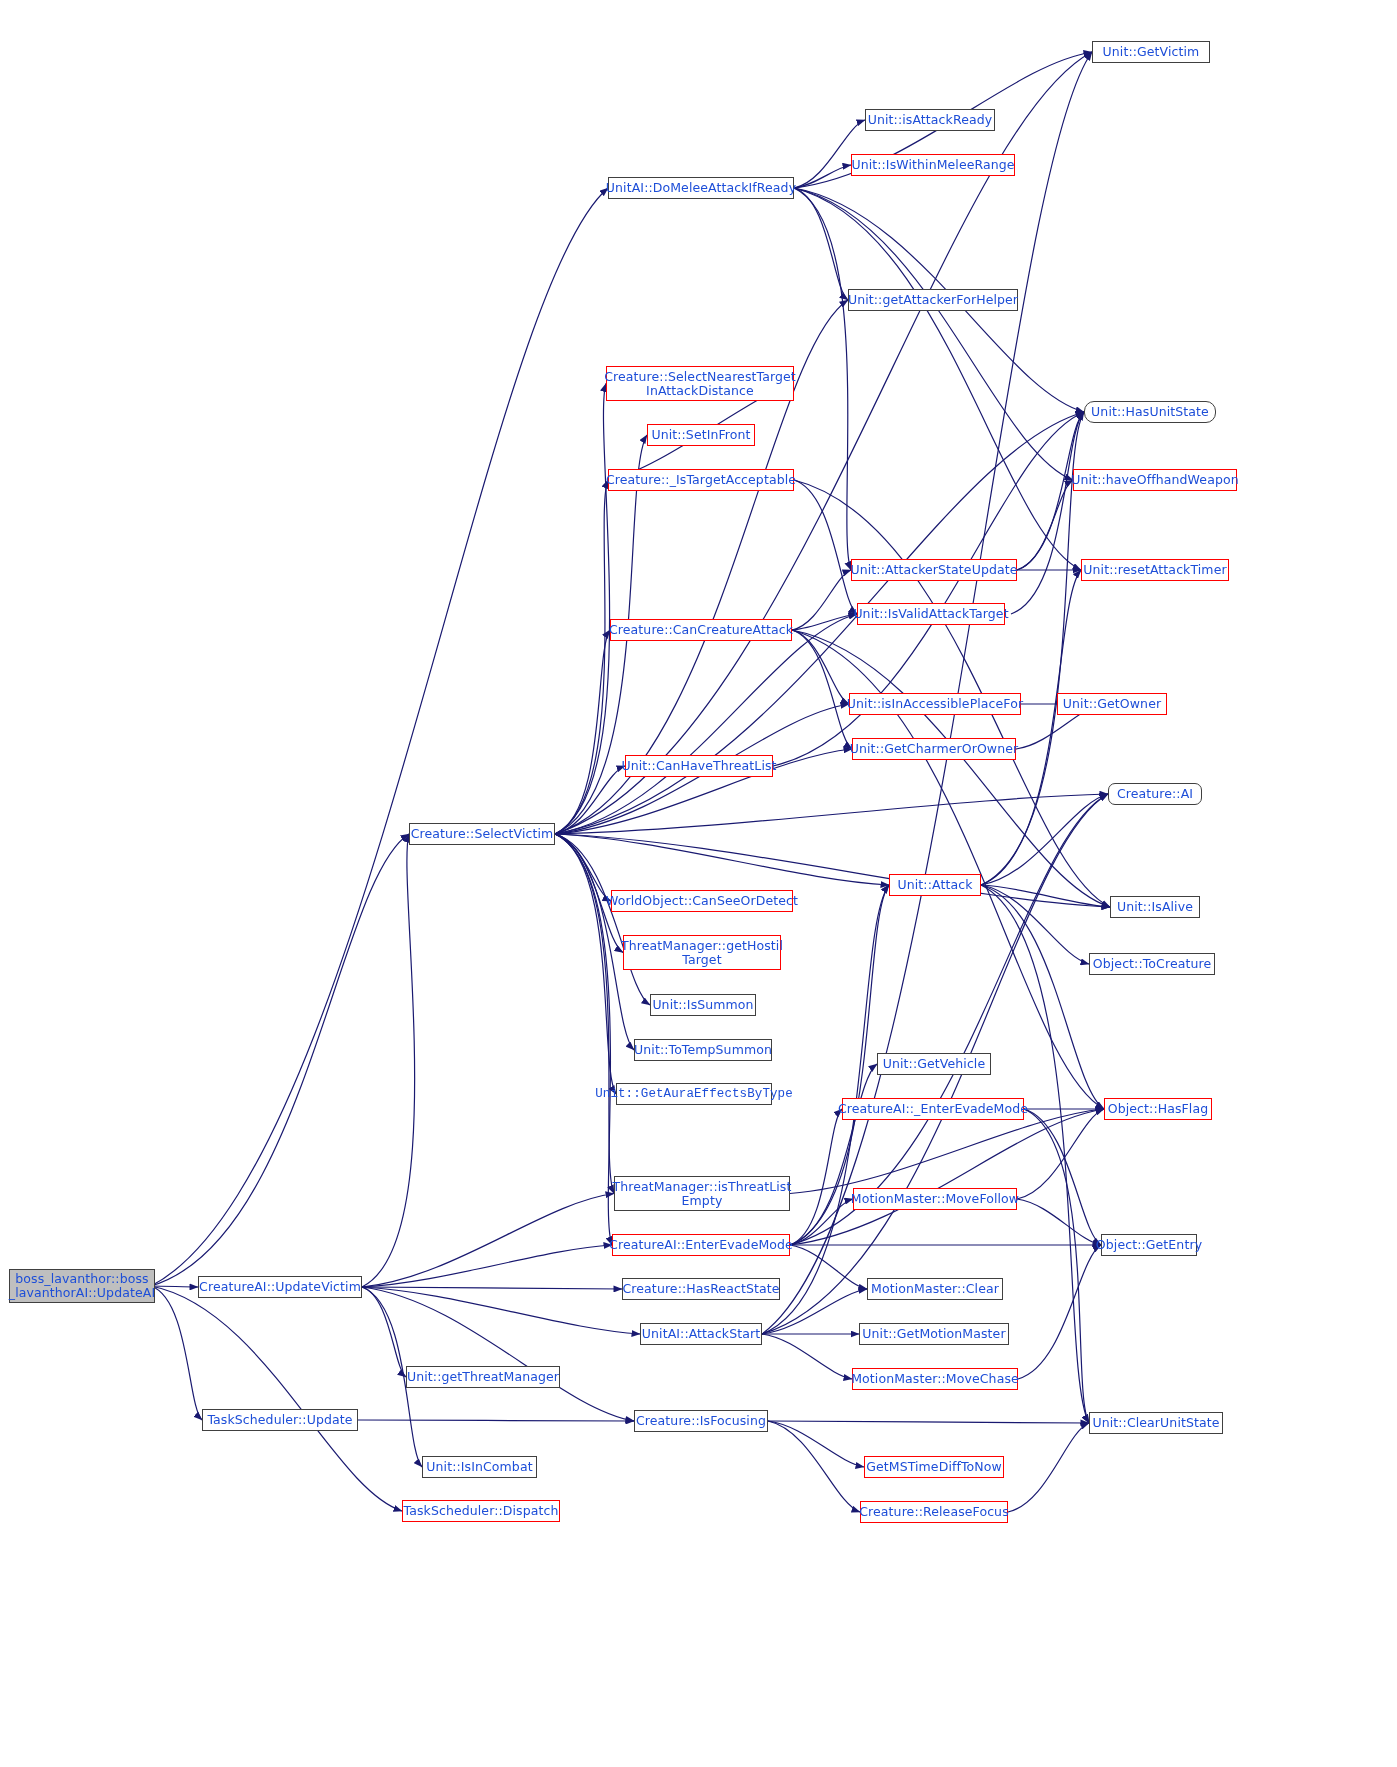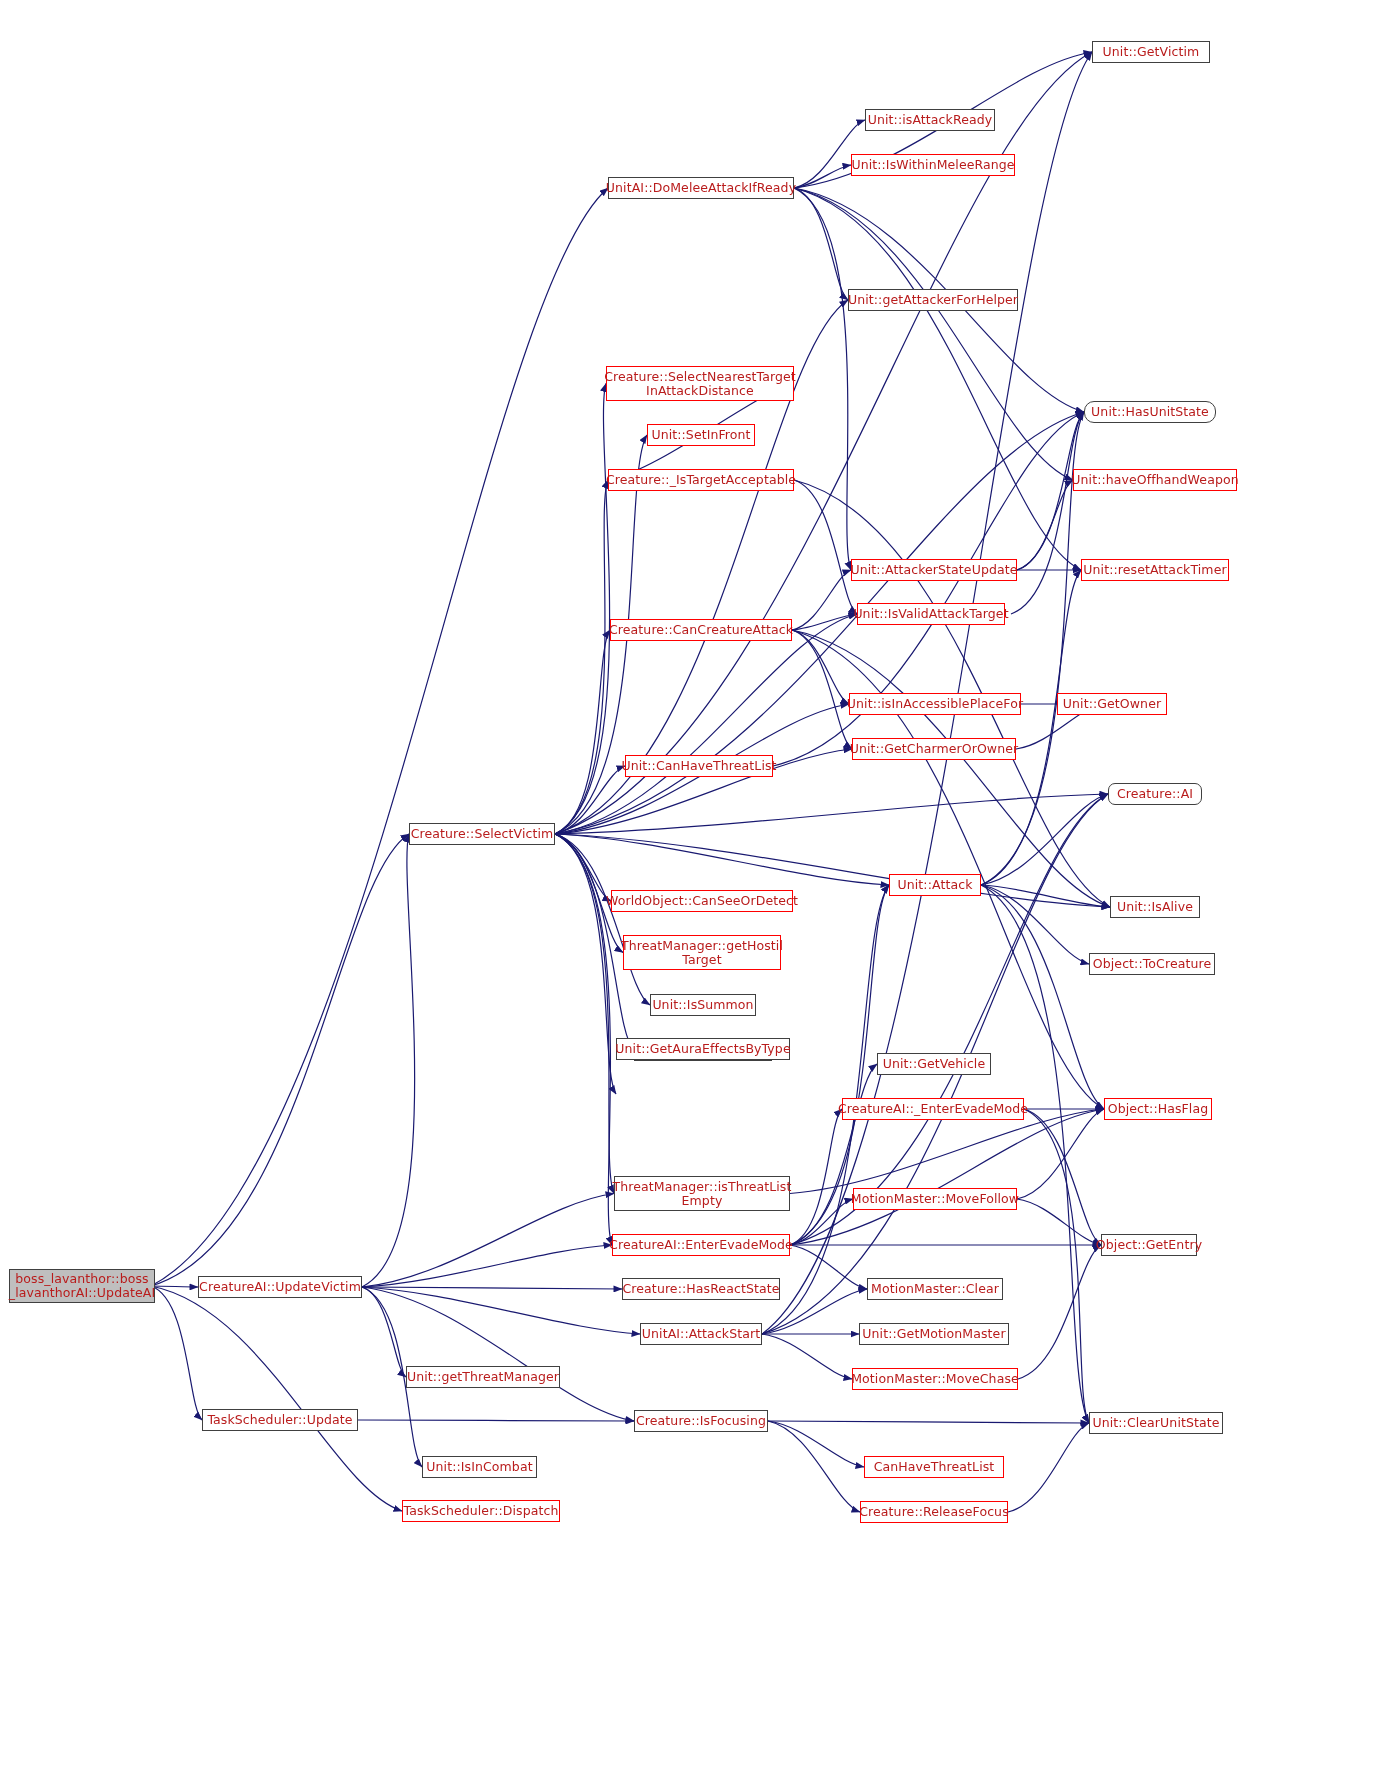--- a/index.html
+++ b/index.html
@@ -25,21 +25,21 @@
   }
   .node {
     position: absolute;
     box-sizing: border-box;
     display: flex;
     align-items: center;
     justify-content: center;
     text-align: center;
     background: #ffffff;
     border: 1px solid #404040;
-    color: #b91c1c;
+    color: #1d4ed8;
     font-size: 12.5px;
     line-height: 1.12;
     letter-spacing: 0.1px;
     white-space: pre-line;
     padding: 0 4px;
     z-index: 3;
   }
   .node.red {
     border-color: #ff0000;
   }
@@ -166,42 +166,42 @@
 InAttackDistance</div>
       <div class="node red" style="left: 647px; top: 424px; width: 108px; height: 22px;">Unit::SetInFront</div>
       <div class="node red" style="left: 608px; top: 469px; width: 186px; height: 22px;">Creature::_IsTargetAcceptable</div>
       <div class="node red" style="left: 610px; top: 619px; width: 182px; height: 22px;">Creature::CanCreatureAttack</div>
       <div class="node red" style="left: 625px; top: 755px; width: 148px; height: 22px;">Unit::CanHaveThreatList</div>
       <div class="node red" style="left: 611px; top: 890px; width: 182px; height: 22px;">WorldObject::CanSeeOrDetect</div>
       <div class="node red" style="left: 623px; top: 935px; width: 158px; height: 35px;">ThreatManager::getHostil
 Target</div>
       <div class="node" style="left: 650px; top: 994px; width: 106px; height: 22px;">Unit::IsSummon</div>
       <div class="node" style="left: 634px; top: 1039px; width: 138px; height: 22px;">Unit::ToTempSummon</div>
-      <div class="node" style="left: 616px; top: 1038px; width: 174px; height: 22px;">Unit::GetAuraEffectsByType</div>
+      <div class="node" style="left: 616px; top: 1083px; width: 156px; height: 22px; font-family: Liberation Mono, monospace;">Unit::GetAuraEffectsByType</div>
       <div class="node" style="left: 614px; top: 1176px; width: 176px; height: 35px;">ThreatManager::isThreatList
 Empty</div>
       <div class="node red" style="left: 612px; top: 1234px; width: 178px; height: 22px;">CreatureAI::EnterEvadeMode</div>
       <div class="node" style="left: 622px; top: 1278px; width: 158px; height: 22px;">Creature::HasReactState</div>
       <div class="node" style="left: 640px; top: 1323px; width: 122px; height: 22px;">UnitAI::AttackStart</div>
       <div class="node" style="left: 634px; top: 1410px; width: 134px; height: 22px;">Creature::IsFocusing</div>
       <div class="node" style="left: 865px; top: 109px; width: 130px; height: 22px;">Unit::isAttackReady</div>
       <div class="node red" style="left: 851px; top: 154px; width: 164px; height: 22px;">Unit::IsWithinMeleeRange</div>
       <div class="node" style="left: 848px; top: 289px; width: 170px; height: 22px;">Unit::getAttackerForHelper</div>
       <div class="node red" style="left: 851px; top: 559px; width: 166px; height: 22px;">Unit::AttackerStateUpdate</div>
       <div class="node red" style="left: 857px; top: 603px; width: 148px; height: 22px;">Unit::IsValidAttackTarget</div>
       <div class="node red" style="left: 849px; top: 693px; width: 172px; height: 22px;">Unit::isInAccessiblePlaceFor</div>
       <div class="node red" style="left: 852px; top: 738px; width: 164px; height: 22px;">Unit::GetCharmerOrOwner</div>
       <div class="node red" style="left: 889px; top: 874px; width: 92px; height: 22px;">Unit::Attack</div>
       <div class="node" style="left: 877px; top: 1053px; width: 114px; height: 22px;">Unit::GetVehicle</div>
       <div class="node red" style="left: 842px; top: 1098px; width: 182px; height: 22px;">CreatureAI::_EnterEvadeMode</div>
       <div class="node red" style="left: 853px; top: 1188px; width: 164px; height: 22px;">MotionMaster::MoveFollow</div>
       <div class="node" style="left: 867px; top: 1278px; width: 136px; height: 22px;">MotionMaster::Clear</div>
       <div class="node" style="left: 859px; top: 1323px; width: 150px; height: 22px;">Unit::GetMotionMaster</div>
       <div class="node red" style="left: 852px; top: 1368px; width: 166px; height: 22px;">MotionMaster::MoveChase</div>
-      <div class="node red" style="left: 864px; top: 1456px; width: 140px; height: 22px;">CanHaveThreatList</div>
+      <div class="node red" style="left: 864px; top: 1456px; width: 140px; height: 22px;">GetMSTimeDiffToNow</div>
       <div class="node red" style="left: 860px; top: 1501px; width: 148px; height: 22px;">Creature::ReleaseFocus</div>
       <div class="node" style="left: 1092px; top: 41px; width: 118px; height: 22px;">Unit::GetVictim</div>
       <div class="node" style="left: 1084px; top: 401px; width: 132px; height: 22px; border-radius: 10px;">Unit::HasUnitState</div>
       <div class="node red" style="left: 1073px; top: 469px; width: 164px; height: 22px;">Unit::haveOffhandWeapon</div>
       <div class="node red" style="left: 1081px; top: 559px; width: 148px; height: 22px;">Unit::resetAttackTimer</div>
       <div class="node red" style="left: 1057px; top: 693px; width: 110px; height: 22px;">Unit::GetOwner</div>
       <div class="node" style="left: 1108px; top: 783px; width: 94px; height: 22px; border-radius: 7px;">Creature::AI</div>
       <div class="node" style="left: 1110px; top: 896px; width: 90px; height: 22px;">Unit::IsAlive</div>
       <div class="node" style="left: 1089px; top: 953px; width: 126px; height: 22px;">Object::ToCreature</div>
       <div class="node red" style="left: 1104px; top: 1098px; width: 108px; height: 22px;">Object::HasFlag</div>

